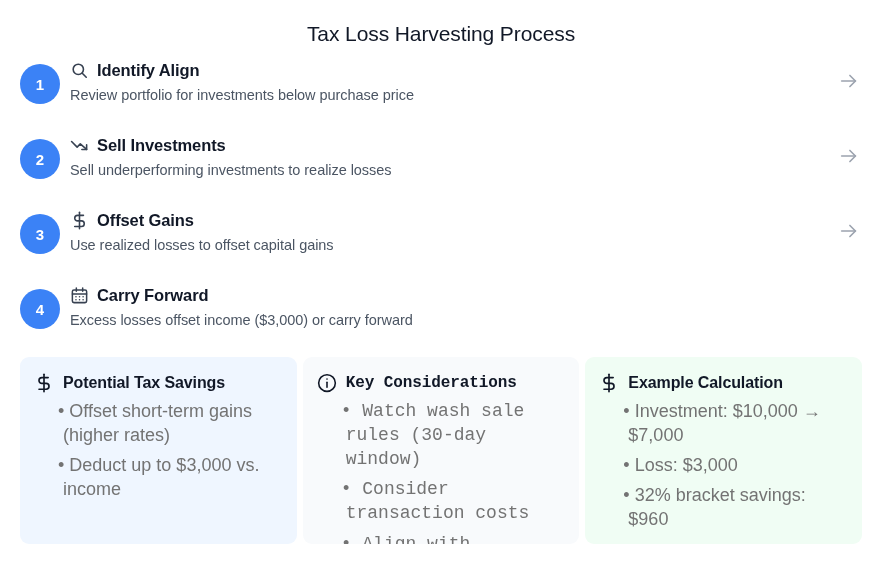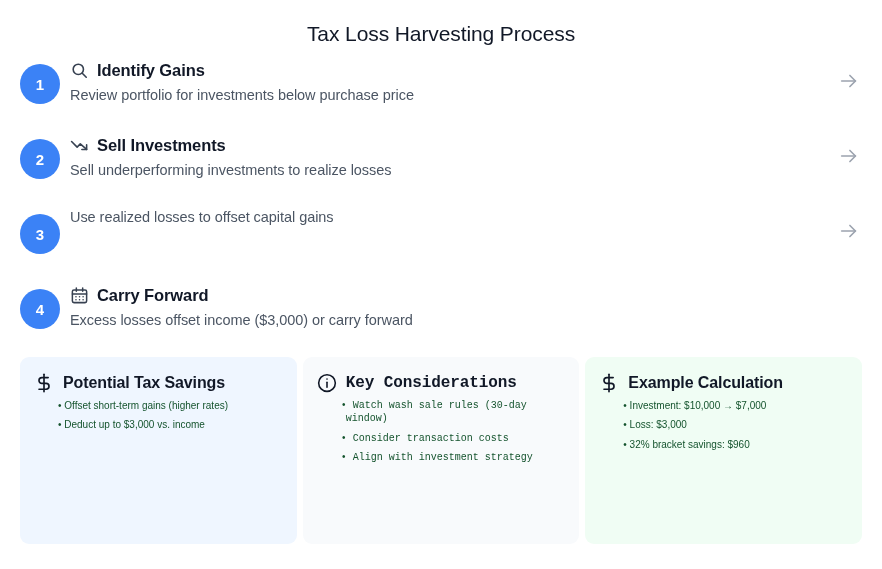--- a/index.html
+++ b/index.html
@@ -136,22 +136,22 @@
     font-size: 16px;
     font-weight: bold;
     color: #111827;
     letter-spacing: -0.1px;
   }
   .card-list {
     padding-left: 29px;
     padding-top: 2px;
   }
   .card-item {
-    font-size: 10px;
-    color: #14532d;
+    font-size: 18px;
+    color: #737373;
     line-height: 1.34;
     margin-bottom: 6px;
     text-indent: -5px;
   }
 </style>
 </head>
 <body>
 
 <div class="page">
 
@@ -162,21 +162,21 @@
     <div class="step-row">
       <div class="step-badge">1</div>
       <div class="step-body">
         <div class="step-head">
           <span class="step-icon">
             <svg viewBox="0 0 24 24" fill="none" stroke="currentColor" stroke-width="2" stroke-linecap="round" stroke-linejoin="round">
               <circle cx="10.5" cy="10.5" r="6.5"></circle>
               <line x1="15.5" y1="15.5" x2="20.5" y2="20.5"></line>
             </svg>
           </span>
-          <span class="step-title">Identify Gains</span>
+          <span class="step-title">Identify Align</span>
         </div>
         <div class="step-desc">Review portfolio for investments below purchase price</div>
       </div>
       <span class="step-arrow">
         <svg viewBox="0 0 24 24" fill="none" stroke="currentColor" stroke-width="1.8" stroke-linecap="round" stroke-linejoin="round">
           <line x1="4" y1="12" x2="19" y2="12"></line>
           <polyline points="13,6 19,12 13,18"></polyline>
         </svg>
       </span>
     </div>
@@ -199,20 +199,29 @@
         <svg viewBox="0 0 24 24" fill="none" stroke="currentColor" stroke-width="1.8" stroke-linecap="round" stroke-linejoin="round">
           <line x1="4" y1="12" x2="19" y2="12"></line>
           <polyline points="13,6 19,12 13,18"></polyline>
         </svg>
       </span>
     </div>
 
     <div class="step-row">
       <div class="step-badge">3</div>
       <div class="step-body">
+        <div class="step-head">
+          <span class="step-icon">
+            <svg viewBox="0 0 24 24" fill="none" stroke="currentColor" stroke-width="2" stroke-linecap="round" stroke-linejoin="round">
+              <line x1="12" y1="1.5" x2="12" y2="22.5"></line>
+              <path d="M17 5.5H9.5a3.5 3.5 0 0 0 0 7h5a3.5 3.5 0 0 1 0 7H6"></path>
+            </svg>
+          </span>
+          <span class="step-title">Offset Gains</span>
+        </div>
         <div class="step-desc">Use realized losses to offset capital gains</div>
       </div>
       <span class="step-arrow">
         <svg viewBox="0 0 24 24" fill="none" stroke="currentColor" stroke-width="1.8" stroke-linecap="round" stroke-linejoin="round">
           <line x1="4" y1="12" x2="19" y2="12"></line>
           <polyline points="13,6 19,12 13,18"></polyline>
         </svg>
       </span>
     </div>
 

